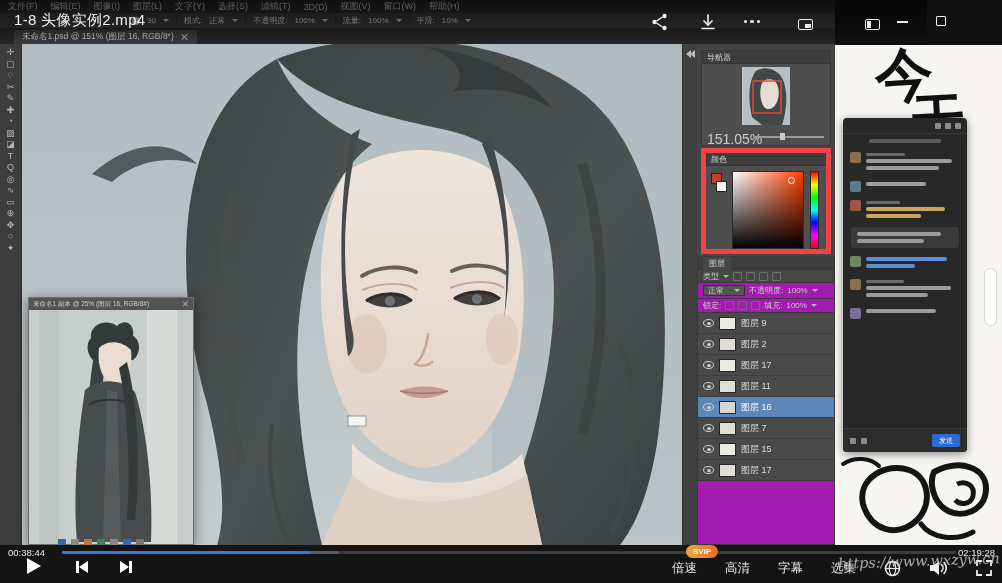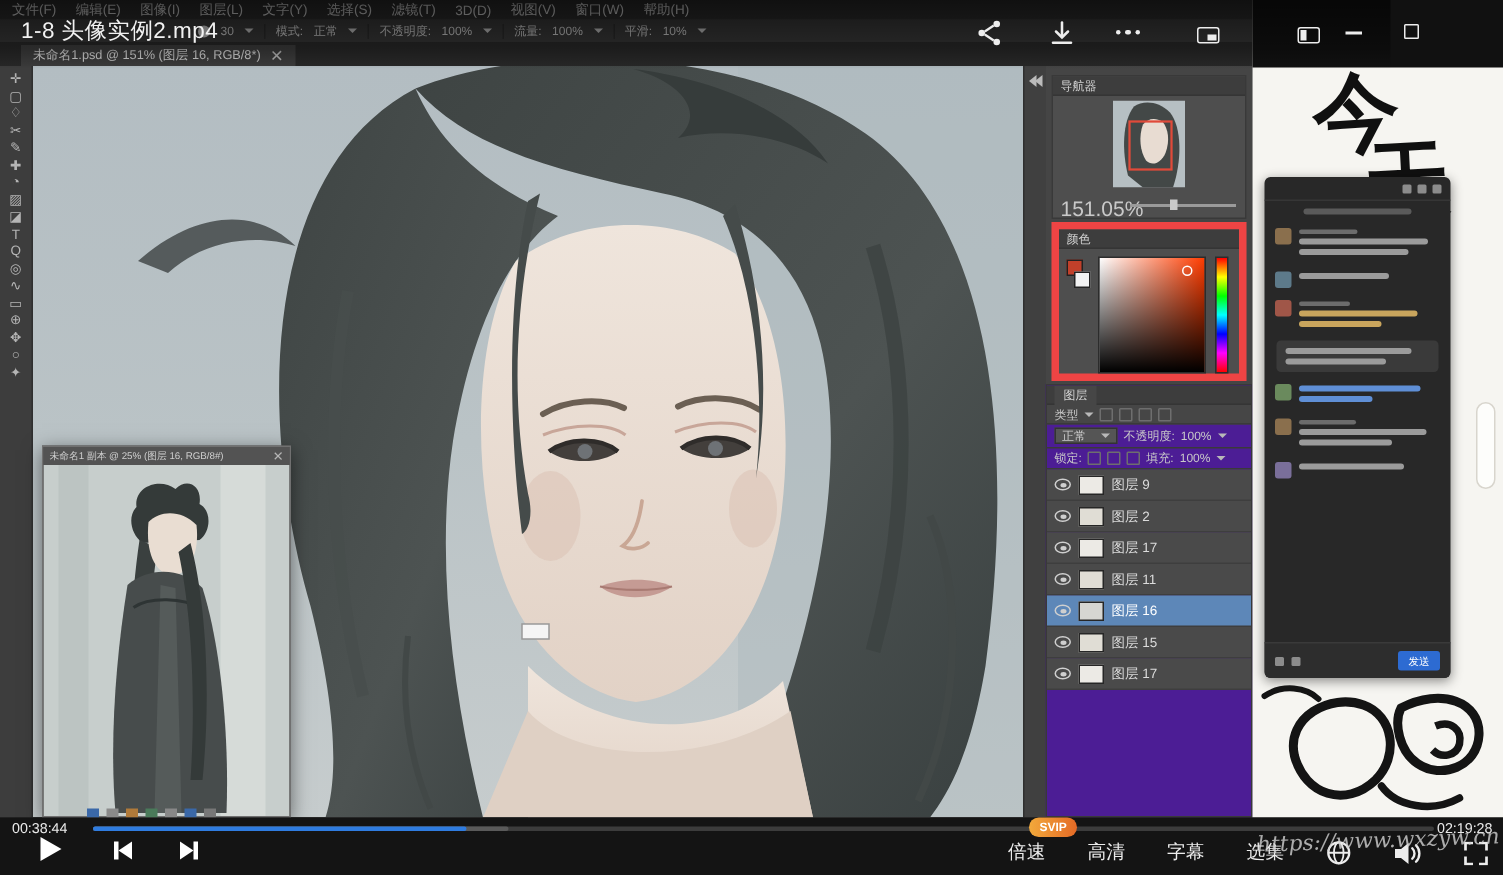--- a/index.html
+++ b/index.html
@@ -194,21 +194,21 @@
         <div class="ph">
             <span>颜色</span>
           </div>
         <span class="a" style="left: 5px; top: 20px; width: 11px; height: 11px; border: 1px solid rgb(34, 34, 34); background: rgb(194, 64, 42);"></span>
         <span class="a" style="left:10px;top:28px;width:11px;height:11px;background:#f2f2f2;border:1px solid #222"></span>
         <div class="a" style="left:26px;top:18px;width:72px;height:78px;border:1px solid #2c2c2c;background-image:linear-gradient(to bottom,rgba(0,0,0,0),#000),linear-gradient(to right,#fff,#ff3c00)"></div>
         <span class="a" style="left:82px;top:24px;width:7px;height:7px;border:1.5px solid #fff;border-radius:50%"></span>
         <div class="a" style="left:104px;top:18px;width:9px;height:78px;border:1px solid #2c2c2c;background:linear-gradient(to bottom,#f00,#ff0,#0f0,#0ff,#00f,#f0f,#f00)"></div>
       </div>
 
-      <div class="a" style="left:697px;top:256px;width:138px;height:289px;background:#4c1d95;border:1px solid #393939;overflow:hidden">
+      <div class="a" style="left:697px;top:256px;width:138px;height:289px;background:#a21caf;border:1px solid #393939;overflow:hidden">
         <div class="ph">
             <span style="background:#464646;padding:1px 6px">图层</span>
           </div>
         <div style="display:flex;align-items:center;gap:4px;height:13px;padding:0 5px;background:#464646;border-bottom:1px solid #3a3a3a;font-size:8px;color:#c9c9c9">
           <span>类型</span>
             <span class="car"></span>
           <span class="fbox"></span>
           <span class="fbox"></span>
           <span class="fbox"></span>
           <span class="fbox"></span>
@@ -250,20 +250,25 @@
           </div>
             <div class="lrow">
             <span class="eye"></span>
             <span class="thumb"></span>
             <span>图层 11</span>
           </div>
             <div class="lrow selected">
             <span class="eye"></span>
             <span class="thumb"></span>
             <span>图层 16</span>
+          </div>
+            <div class="lrow">
+            <span class="eye"></span>
+            <span class="thumb"></span>
+            <span>图层 7</span>
           </div>
             <div class="lrow">
             <span class="eye"></span>
             <span class="thumb"></span>
             <span>图层 15</span>
           </div>
             <div class="lrow">
             <span class="eye"></span>
             <span class="thumb"></span>
             <span>图层 17</span>
@@ -424,21 +429,21 @@
       <span class="pbar"></span>
         <span class="tri-l"></span>
     </span>
     <span class="a" style="left:120px;top:16px;display:flex;align-items:center;cursor:pointer">
       <span class="tri-r"></span>
         <span class="pbar"></span>
     </span>
 
     <span class="a" style="left:686px;top:0;height:13px;padding:0 7px;border-radius:7px;background:linear-gradient(90deg,#f2a93b,#e46a26);font-size:8px;font-weight:bold;color:#fff;display:flex;align-items:center">SVIP</span>
 
-    <div class="a" style="right:10px;top:15px;display:flex;align-items:center;gap:28px">
+    <div class="a" style="right:10px;top:15px;display:flex;align-items:flex-start;gap:28px">
       <span class="cbtn">倍速</span>
       <span class="cbtn">高清</span>
       <span class="cbtn">字幕</span>
       <span class="cbtn">选集</span>
       <span style="cursor:pointer;display:flex">
         <svg width="17" height="17" viewBox="0 0 17 17">
             <circle cx="8.5" cy="8.5" r="7" stroke="#ececec" stroke-width="1.5" fill="none"></circle>
             <ellipse cx="8.5" cy="8.5" rx="3.2" ry="7" stroke="#ececec" stroke-width="1.2" fill="none"></ellipse>
             <line x1="1.5" y1="8.5" x2="15.5" y2="8.5" stroke="#ececec" stroke-width="1.2"></line>
           </svg>

